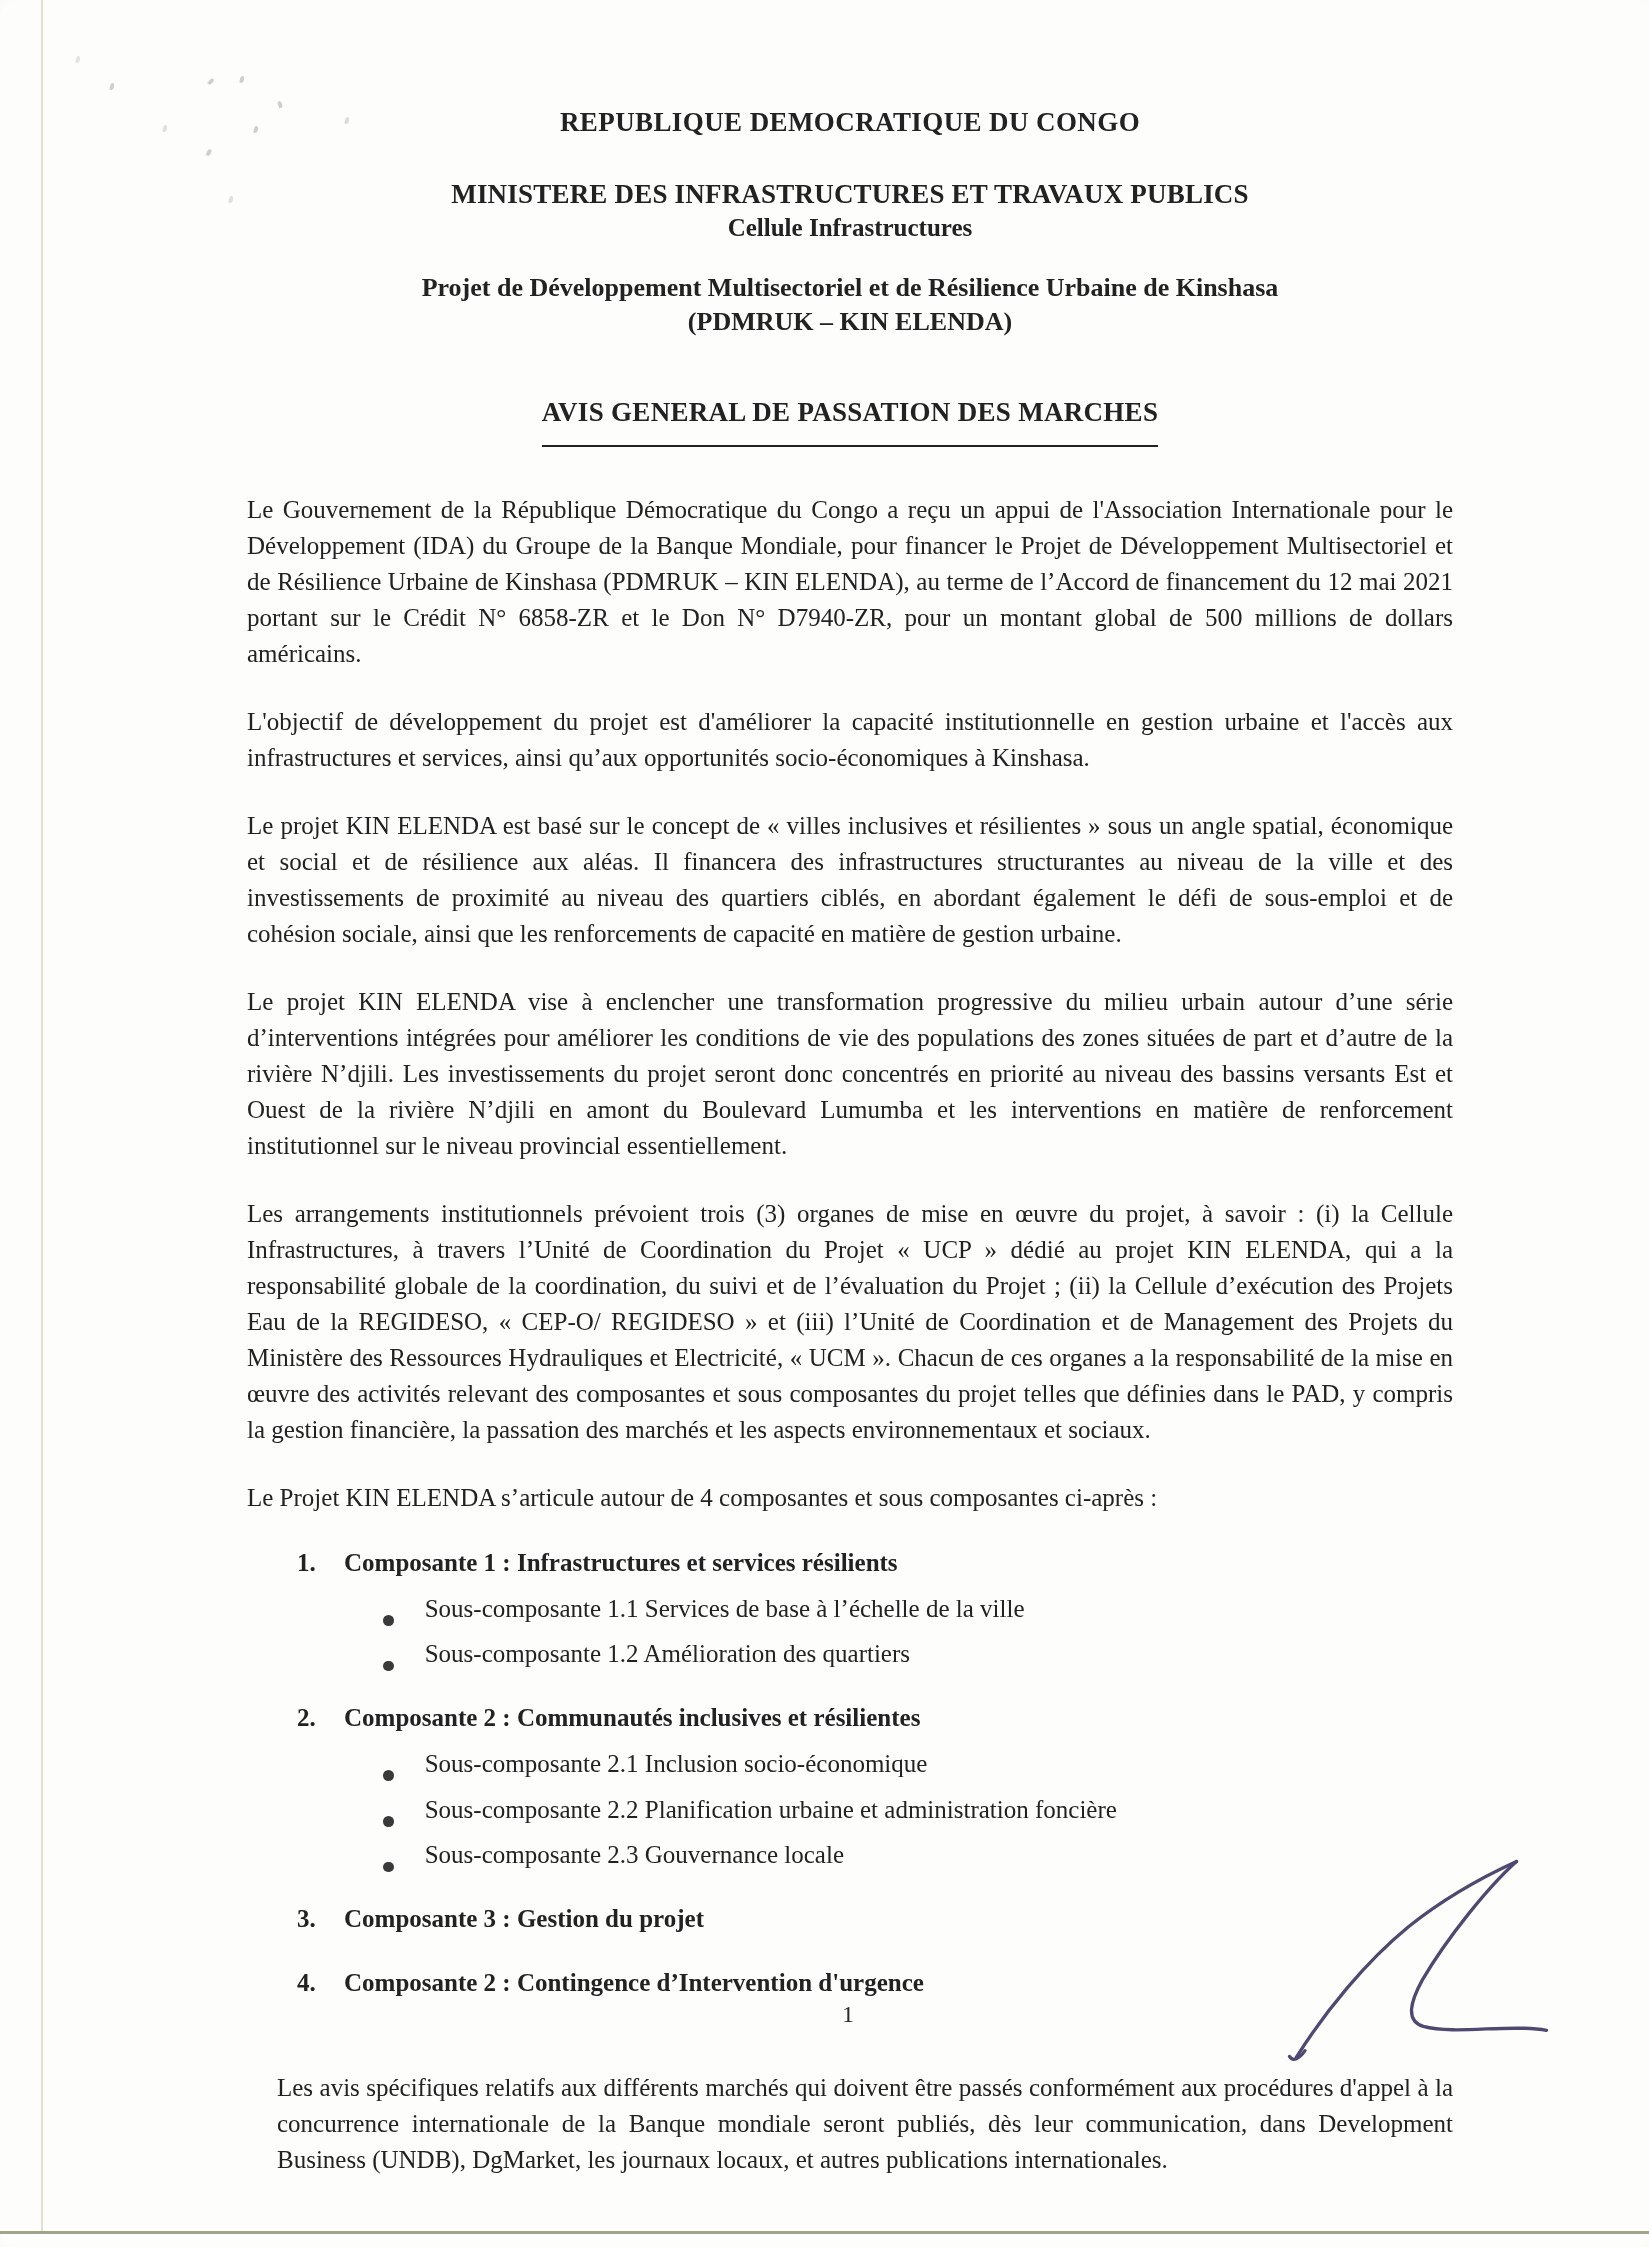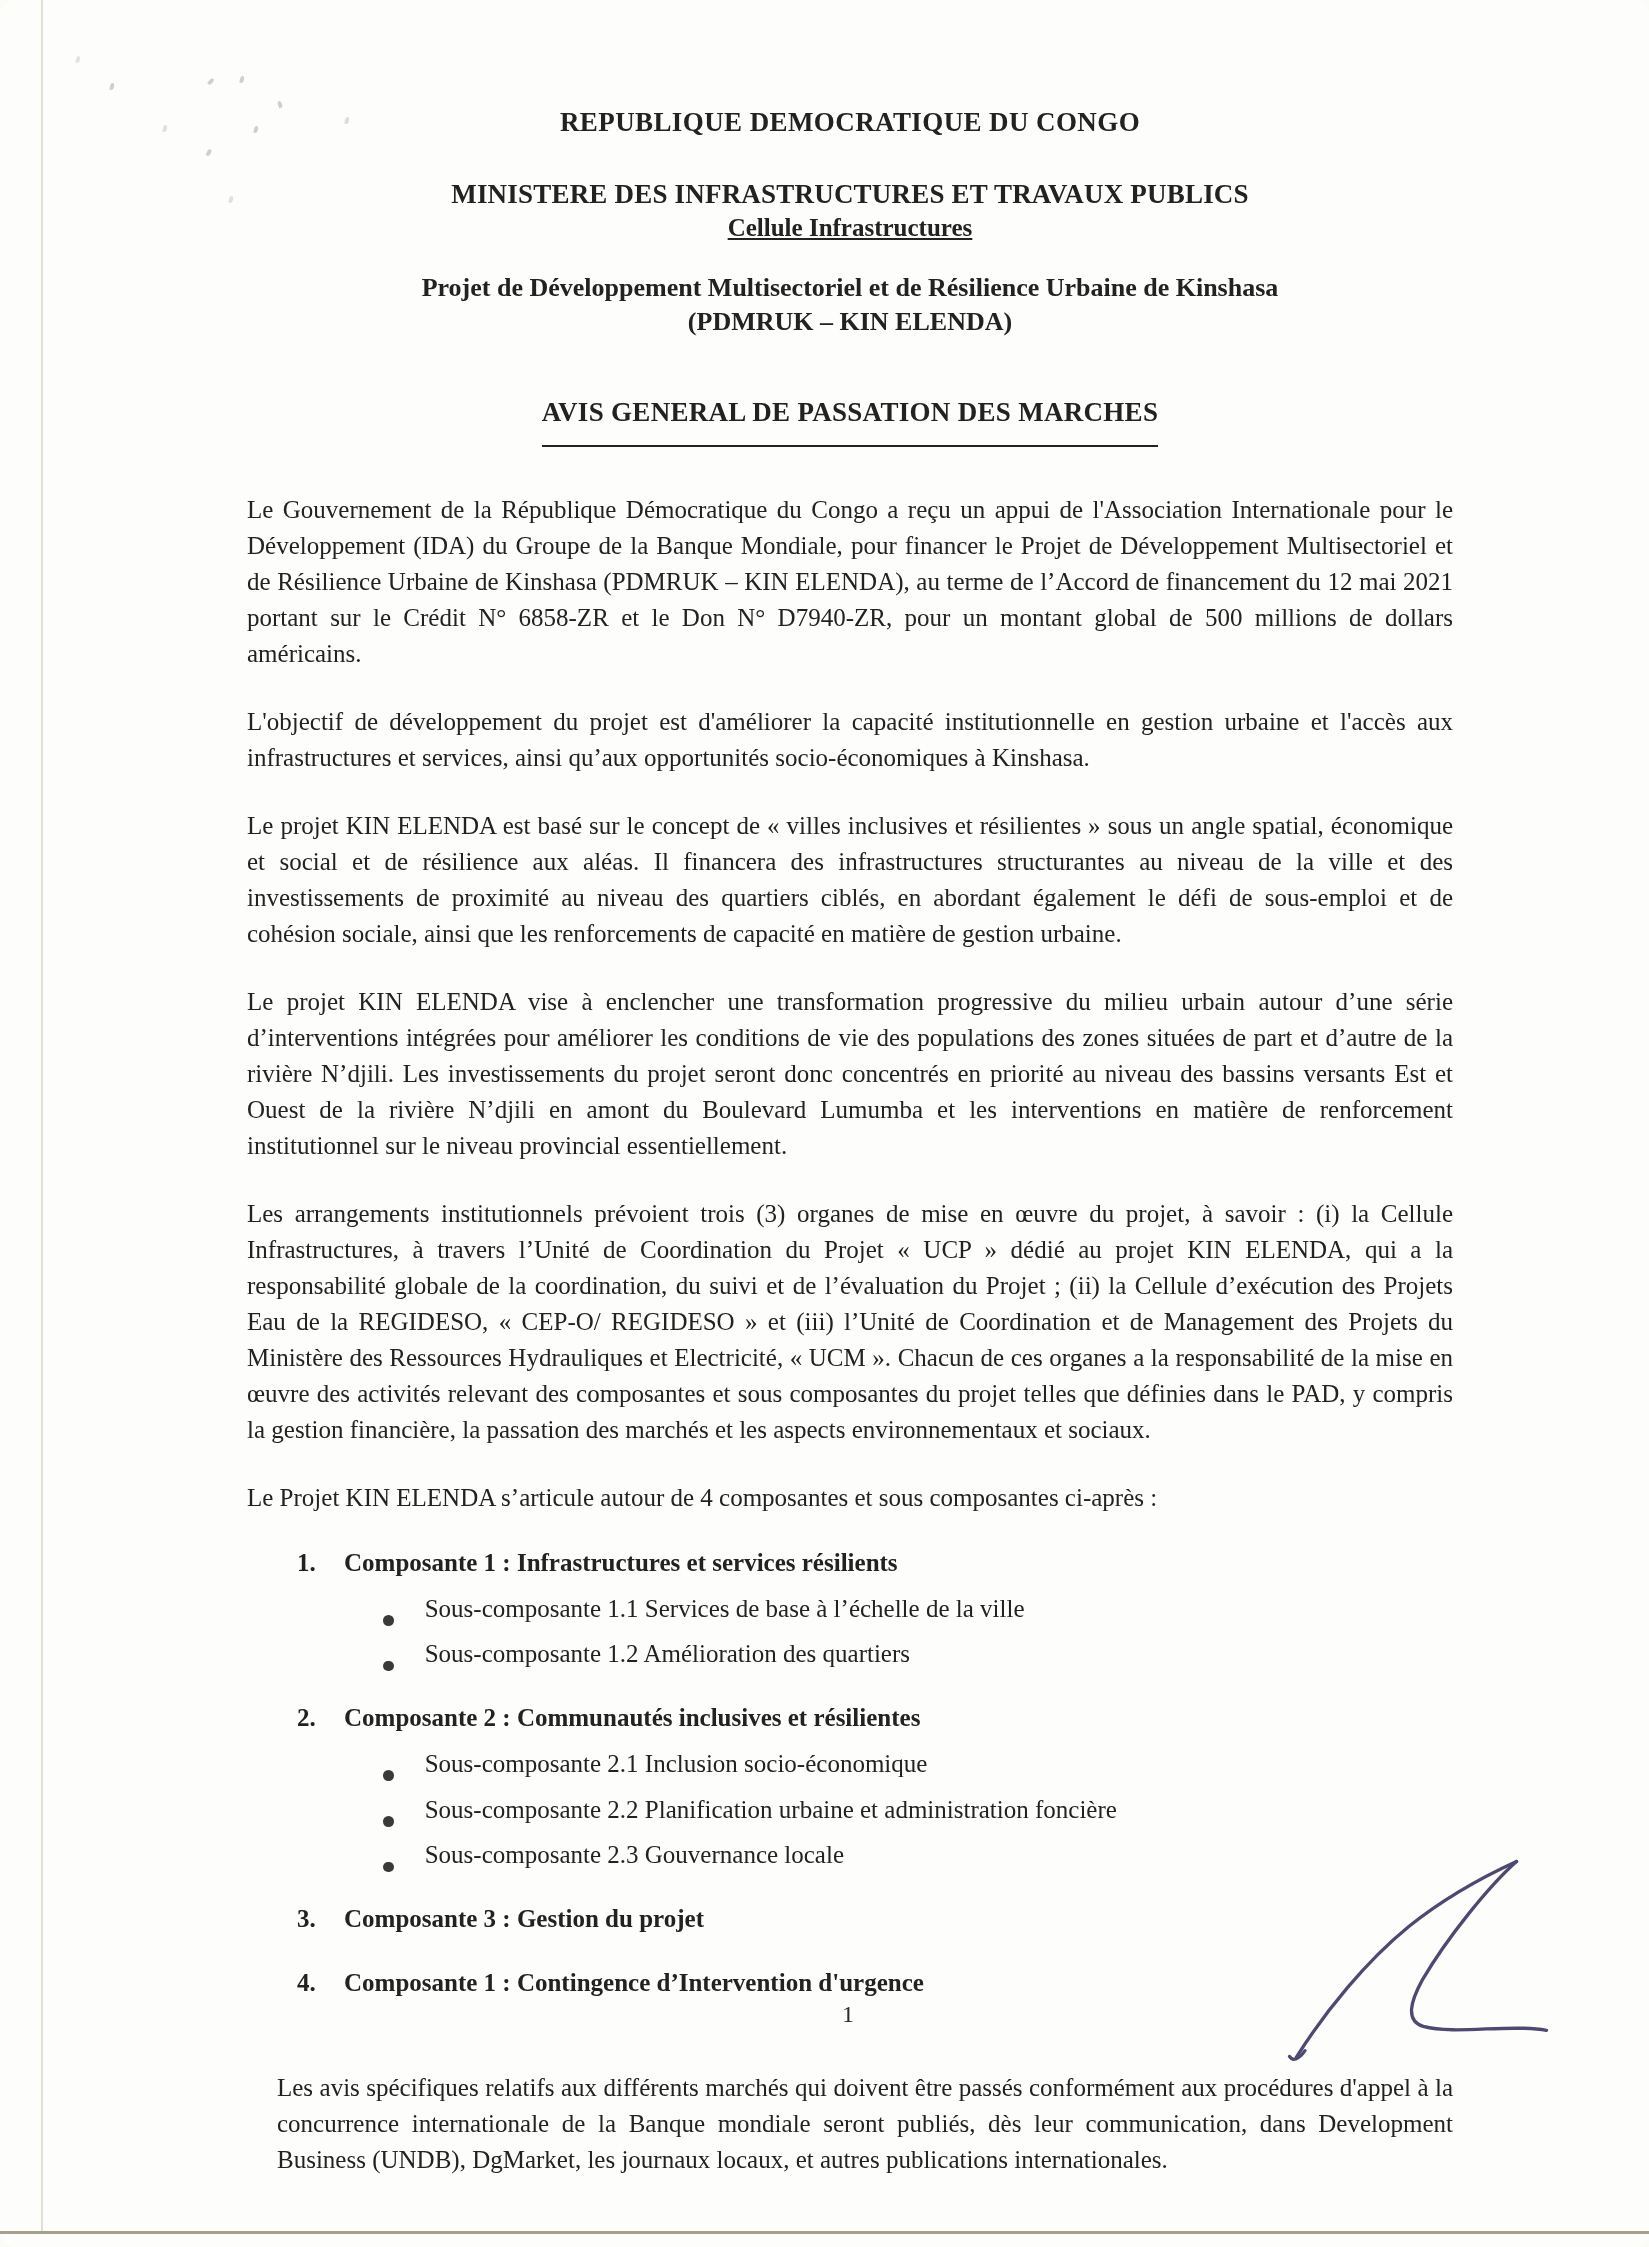--- a/index.html
+++ b/index.html
@@ -37,21 +37,21 @@
   .center { text-align: center; }
   .h-country {
     font-size: 27px; font-weight: bold; margin: 0;
     letter-spacing: 0.4px;
   }
   .h-ministry {
     font-size: 27px; font-weight: bold; margin: 41px 0 0 0;
     letter-spacing: 0.2px;
   }
   .h-cellule {
-    font-size: 25px; font-weight: bold; margin: 3.9px 0 0 0; text-decoration: underline;
+    font-size: 25px; font-weight: bold; margin: 3.9px 0 0 0;
   }
   .h-project {
     font-size: 26px; font-weight: bold; margin: 29px 0 0 0; line-height: 34px;
   }
   .h-project-acronym {
     font-size: 26px; font-weight: bold; margin: 0; line-height: 34px;
   }
   .doc-title-wrap { margin-top: 58px; }
   .doc-title {
     font-size: 27px; font-weight: bold; letter-spacing: 0.3px;
@@ -165,21 +165,21 @@
         </div>
       </div>
 
       <div class="comp-row">
         <span class="comp-num">3.</span>
         <span>Composante 3 : Gestion du projet</span>
       </div>
 
       <div class="comp-row">
         <span class="comp-num">4.</span>
-        <span>Composante 1 : Contingence d’Intervention d'urgence</span>
+        <span>Composante 2 : Contingence d’Intervention d'urgence</span>
       </div>
 
     </div>
 
     <p class="body-par closing-par">Les avis spécifiques relatifs aux différents marchés qui doivent être passés conformément aux procédures d'appel à la concurrence internationale de la Banque mondiale seront publiés, dès leur communication, dans Development Business (UNDB), DgMarket, les journaux locaux, et autres publications internationales.</p>
 
   </div>
 
   <svg class="signature" width="291" height="233" viewBox="1312 1898 300 240" xmlns="http://www.w3.org/2000/svg">
     <g fill="none" stroke="#4d4970" stroke-width="3.4" stroke-linecap="round" stroke-linejoin="round">

